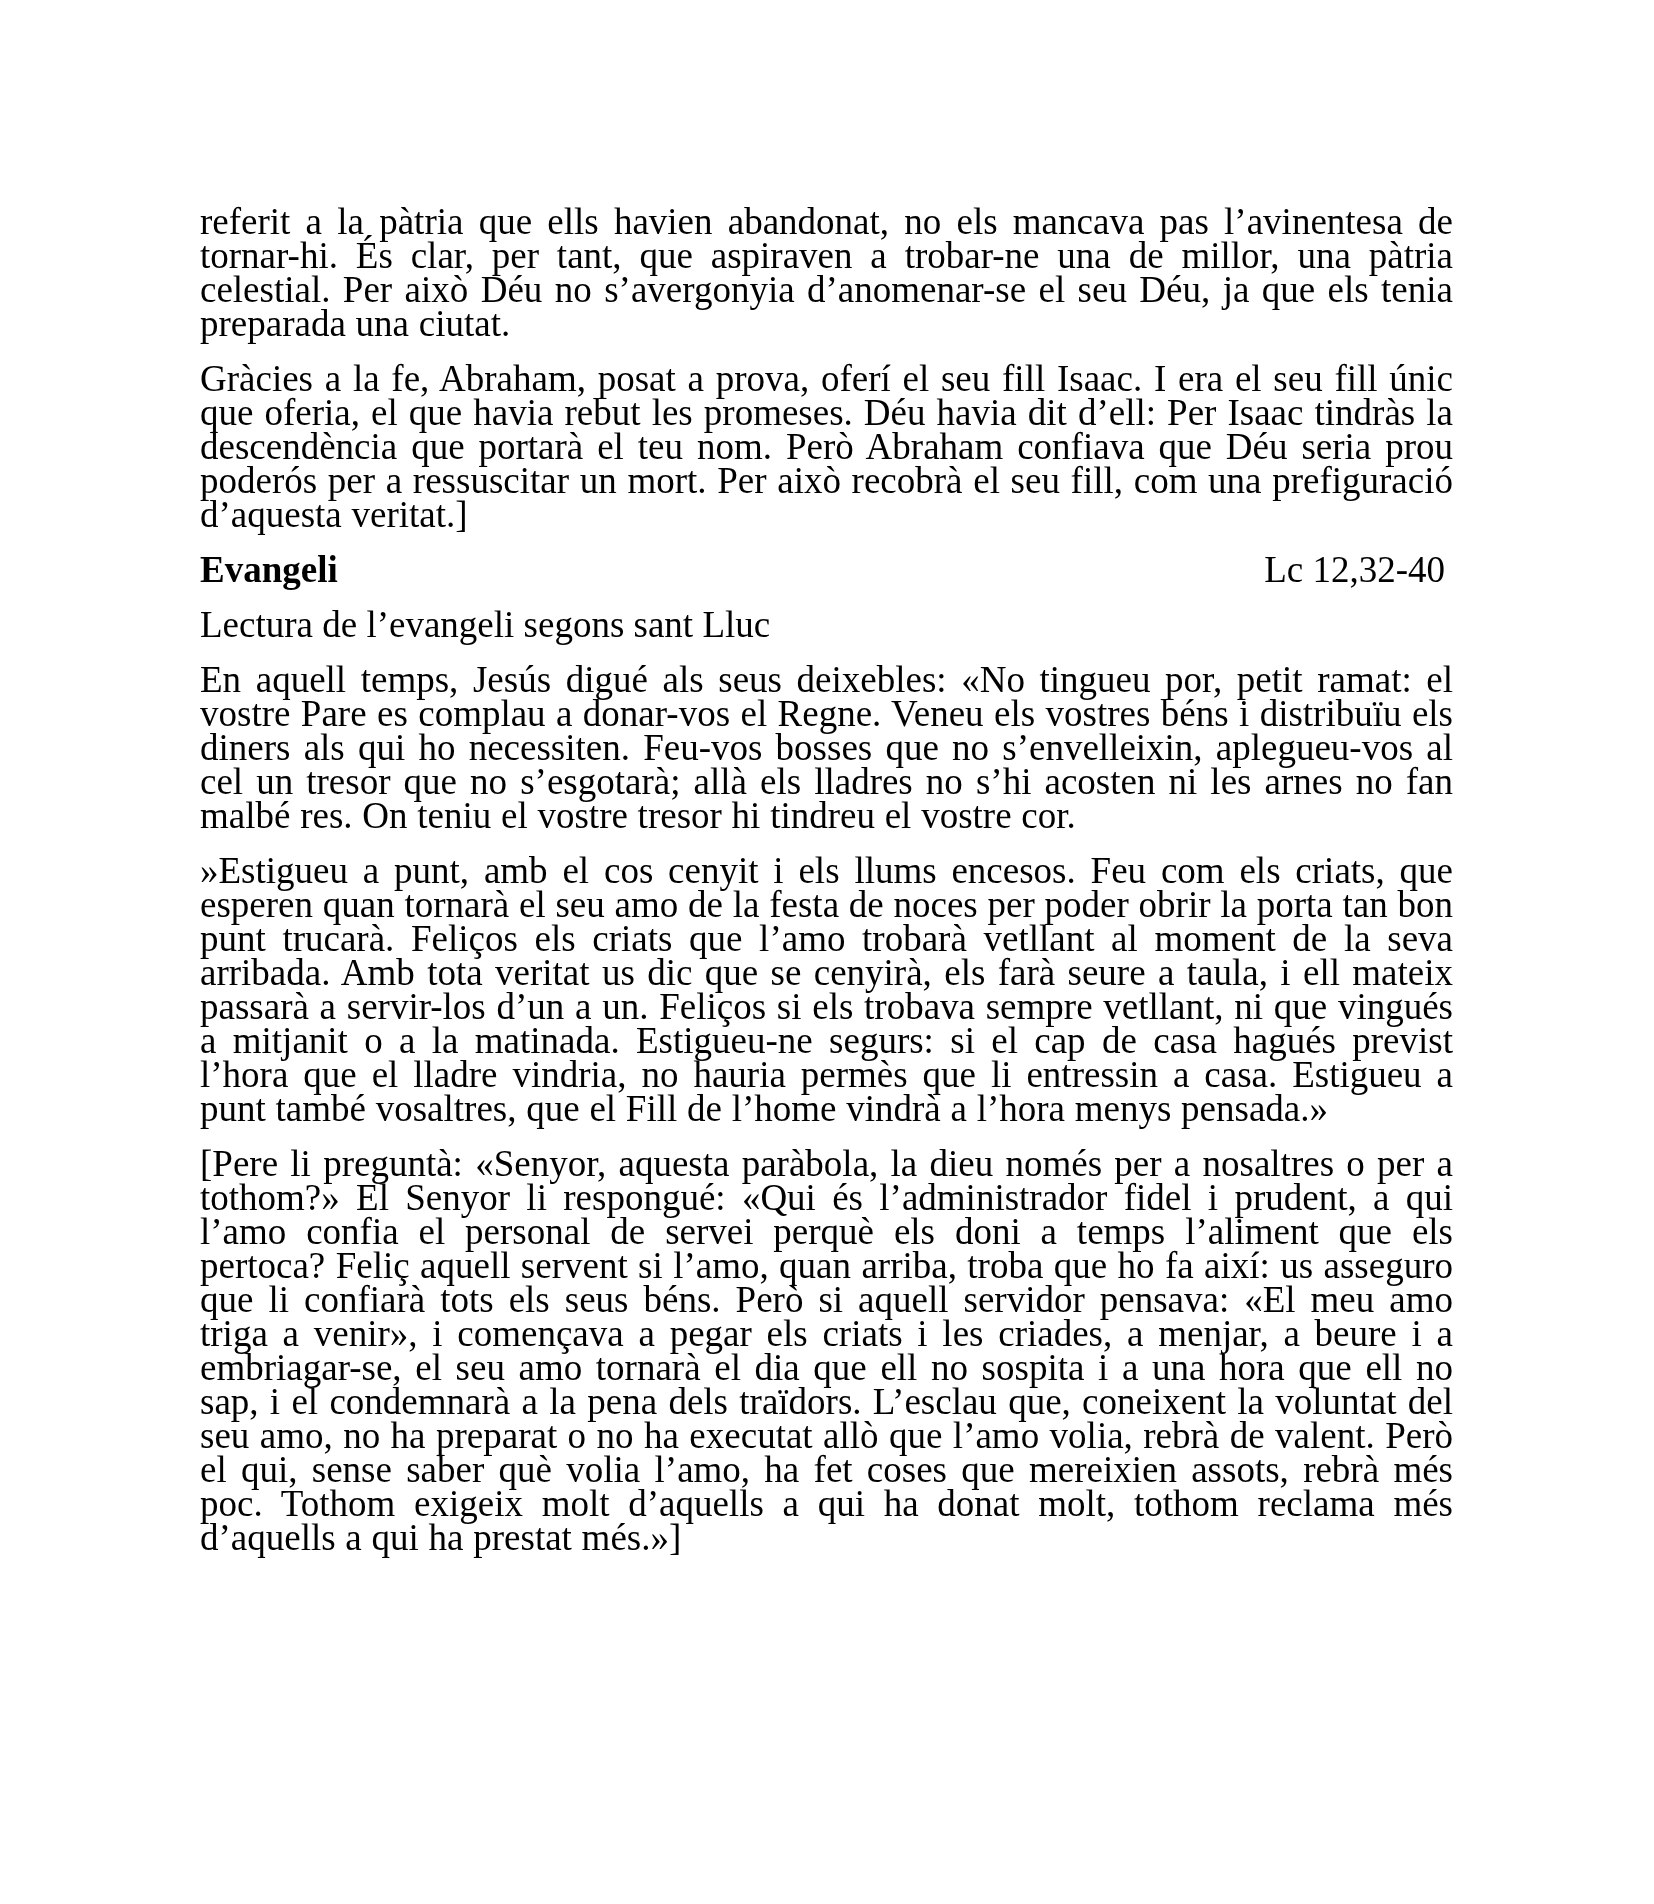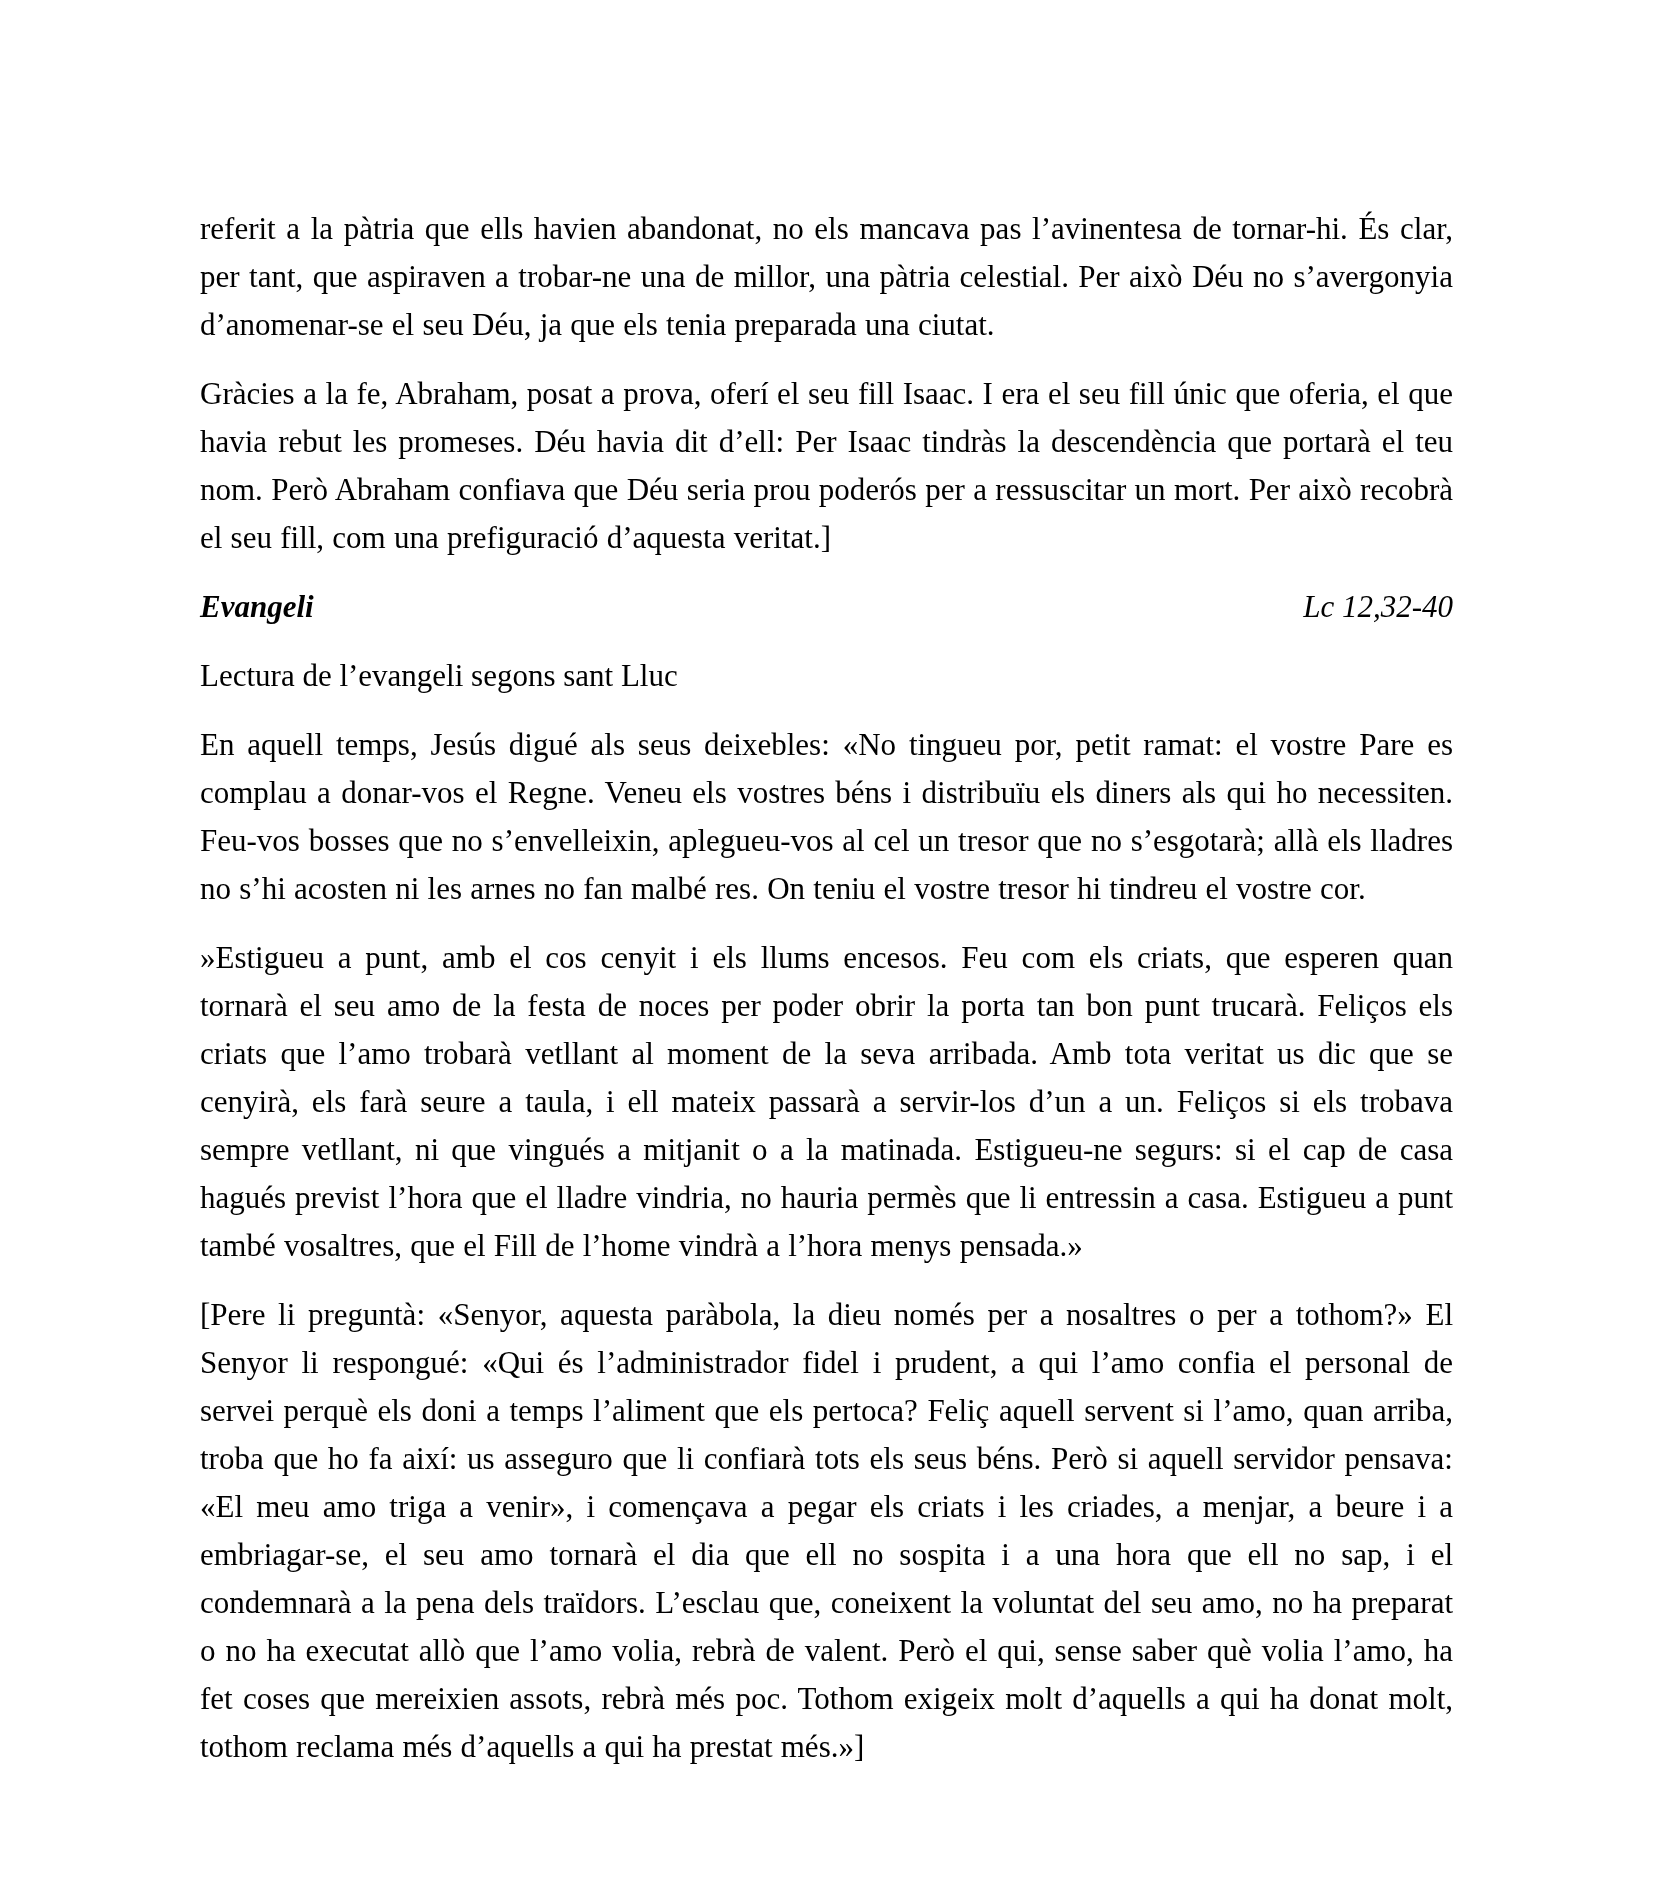--- a/index.html
+++ b/index.html
@@ -18,35 +18,34 @@
     height: 1904px;
     background: #ffffff;
     color: #000000;
     font-family: "Liberation Serif", "DejaVu Serif", serif;
   }
   .content {
     position: absolute;
     left: 200px;
     top: 205px;
     width: 1253px;
-    font-size: 31px;
-    line-height: 48px;
+    font-size: 37px;
+    line-height: 34px;
   }
   .para {
     margin: 0 0 21px 0;
     text-align: justify;
     text-align-last: left;
     word-spacing: 0.5px;
   }
   .heading-row {
     display: flex;
     justify-content: space-between;
     align-items: flex-end;
-    margin: 0 0 21px 0;
-    font-style: italic;
+    margin: 0 8px 21px 0;
   }
   .heading-title {
     font-weight: bold;
   }
   .reading-intro {
     margin: 0 0 21px 0;
     text-align: left;
   }
 </style>
 </head>

